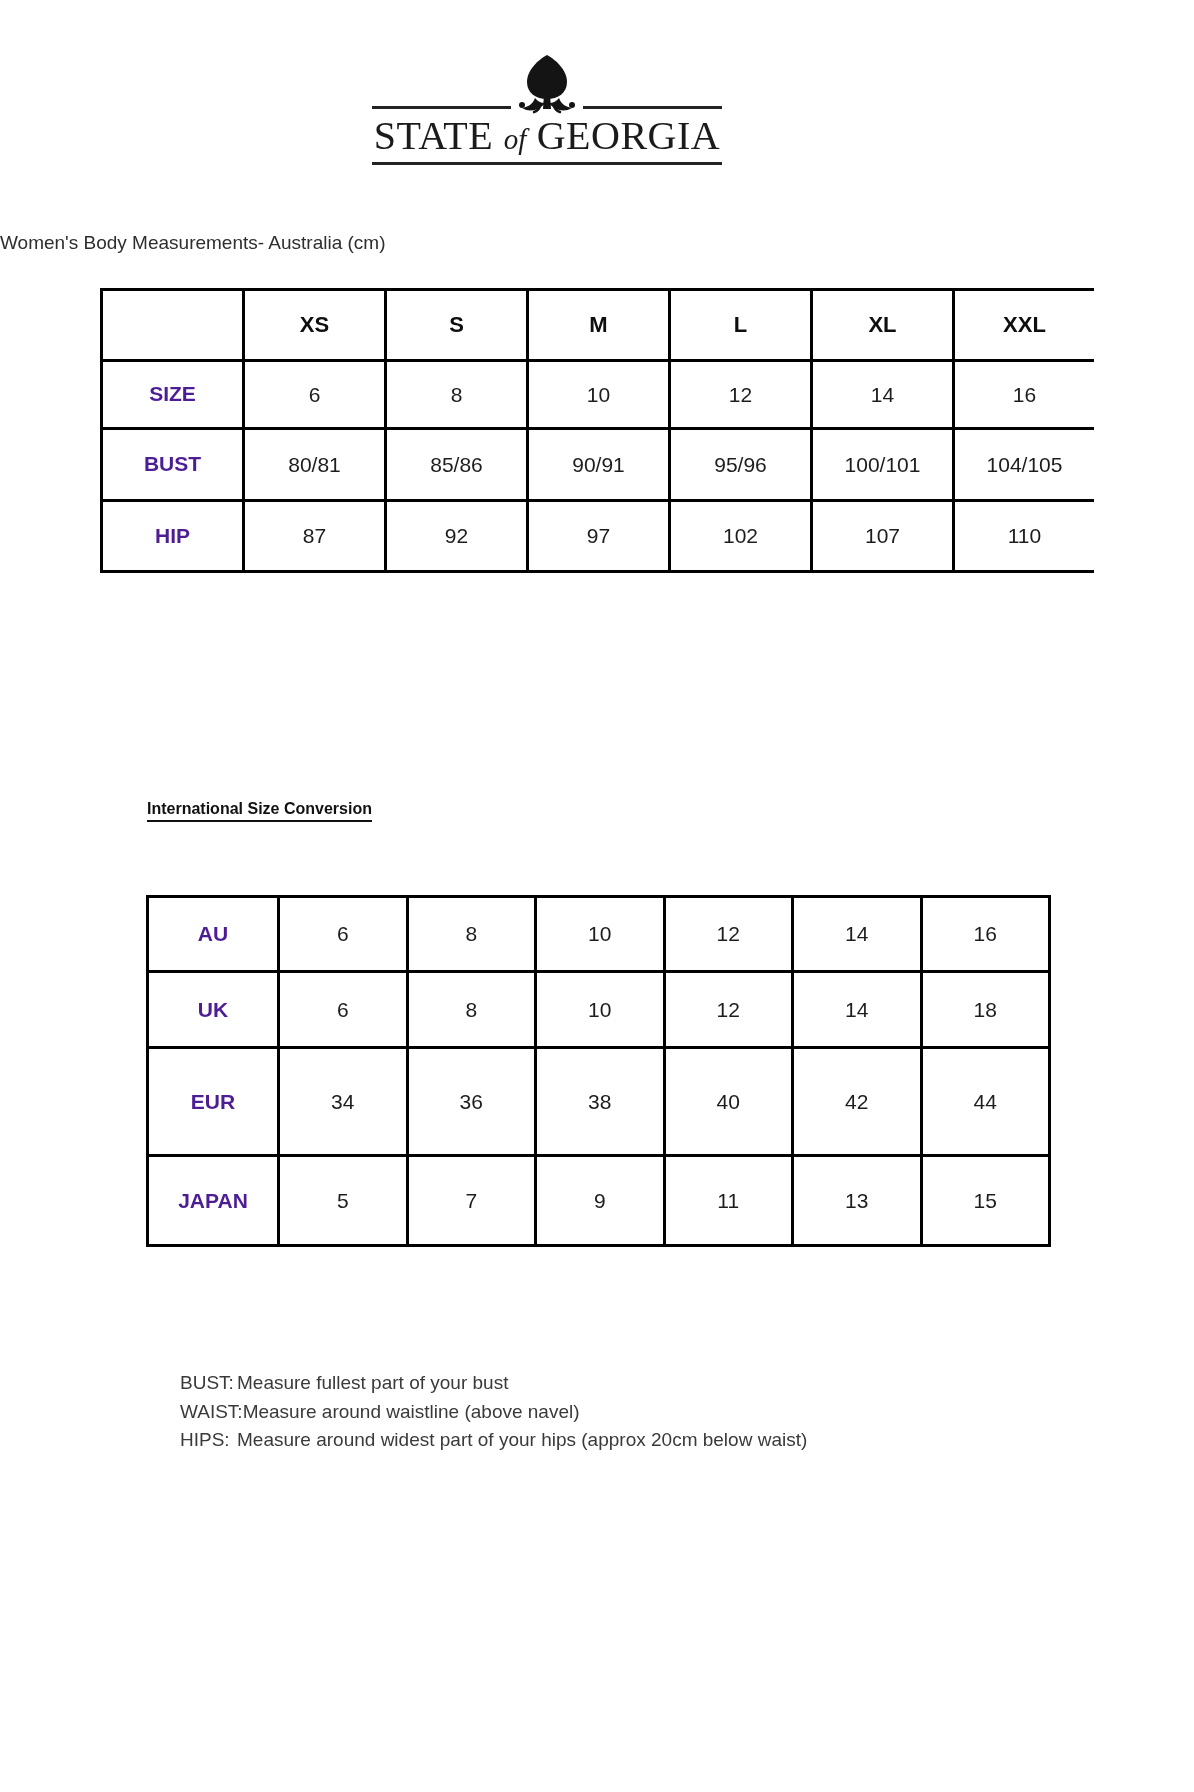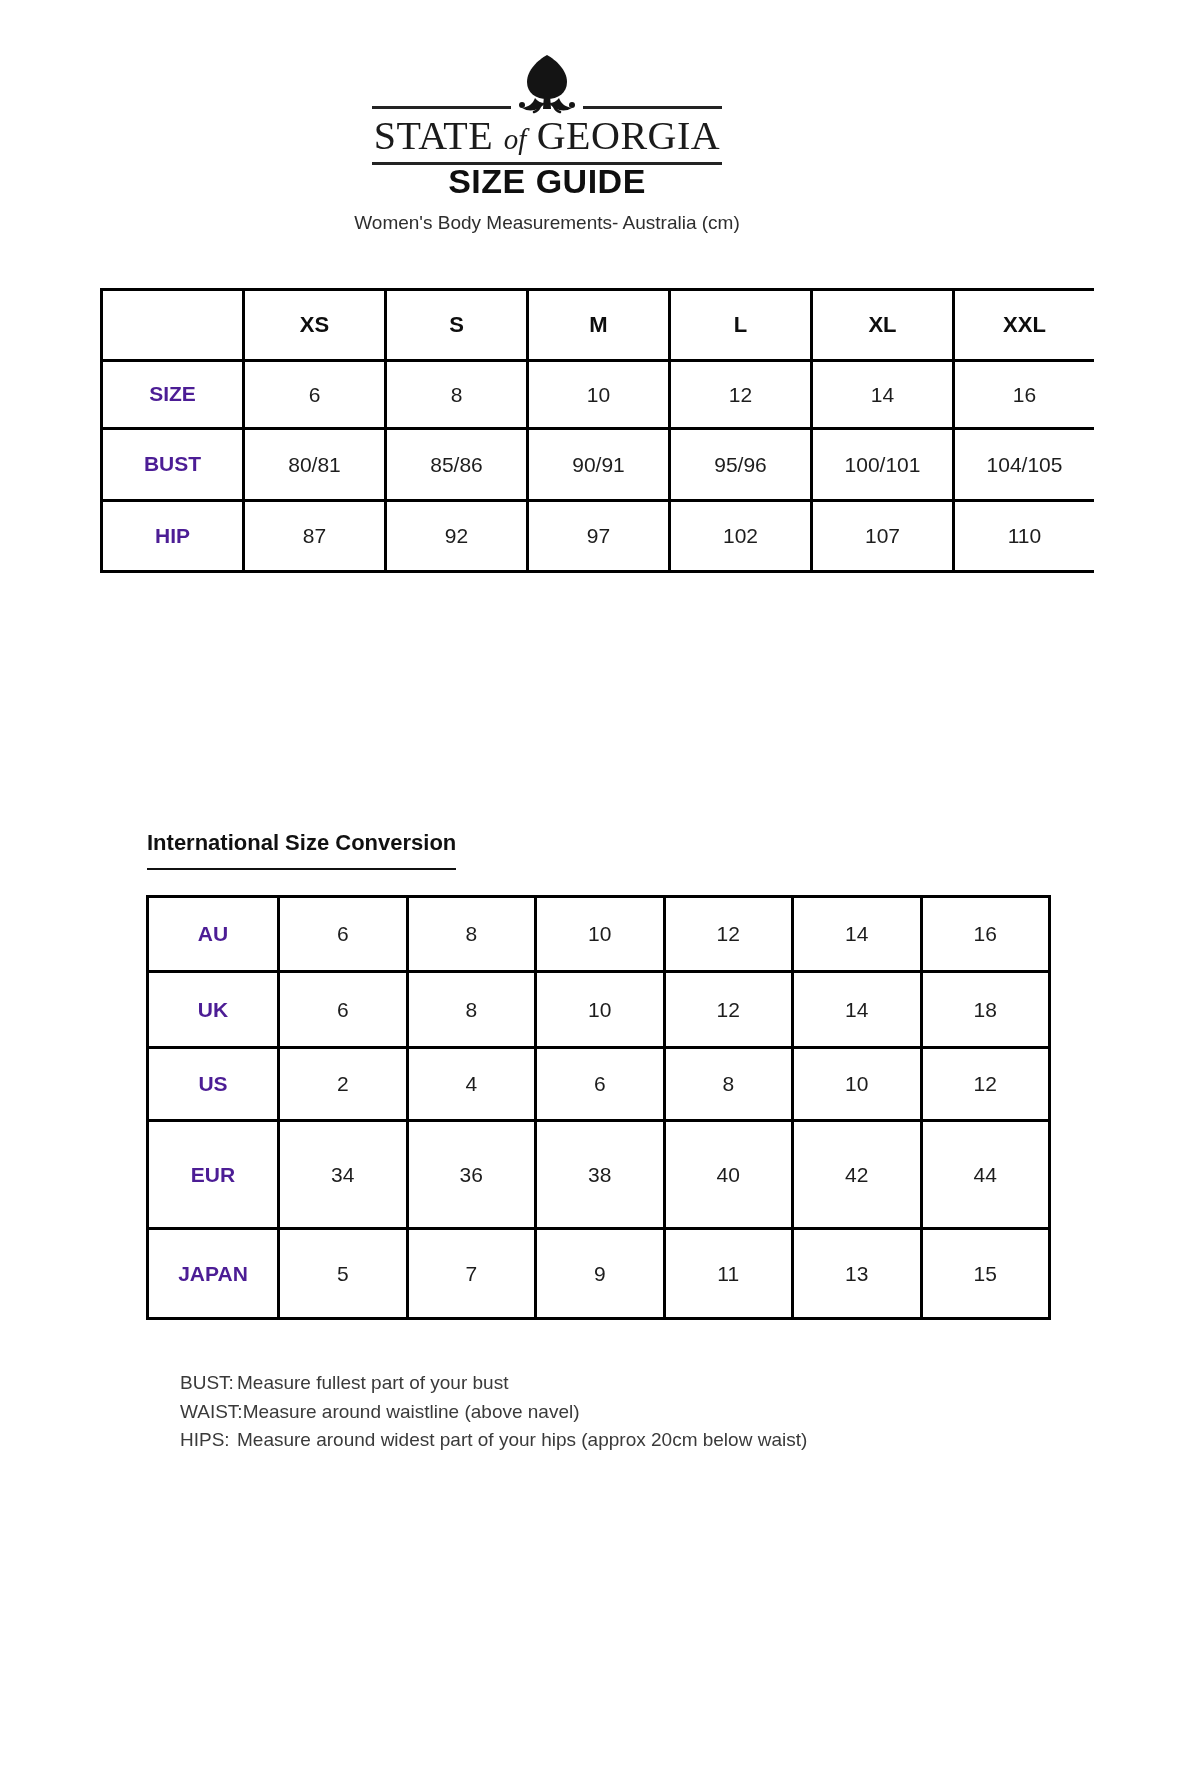--- a/index.html
+++ b/index.html
@@ -12,34 +12,34 @@
   .logo-top-row { display: flex; align-items: flex-end; height: 60px; }
   .logo-rule { flex: 1; height: 3px; background: #232323; margin-bottom: 5px; }
   .tree-wrap { width: 68px; height: 60px; display: flex; justify-content: center; margin: 0 2px; }
   .logo-name { white-space: nowrap; text-align: center; font-family: "Liberation Serif", serif; font-size: 40px; line-height: 1.05; color: #1b1b1b; margin-top: 1px; letter-spacing: 0.5px; }
   .logo-name .of { font-style: italic; font-size: 29px; letter-spacing: 0; }
   .logo-bottom-rule { height: 3px; background: #232323; margin-top: 5px; }
 
   
   .size-guide-title { position: absolute; top: 162px; left: 0; width: 100%; text-align: center;
     font-size: 34px; font-weight: 800; letter-spacing: 0.5px; color: #0f0f0f; }
-  .subtitle { position: absolute; top: 212px; left: 0; width: 100%; text-align: center;
+  .subtitle { position: absolute; top: 232px; left: 0; width: 100%; 
     font-size: 19px; color: #2e2e2e; }
 
   
   table { border-collapse: collapse; table-layout: fixed; background: #fff; }
   td { border: 3px solid #000; text-align: center; vertical-align: middle;
        font-size: 21px; color: #1d1d1d; padding: 0; }
   td.hdr { font-weight: 700; font-size: 22px; color: #0e0e0e; }
   td.lbl { font-weight: 700; color: #4c1d95; }
   td.lbl .lbl-inner { display: inline-block; max-width: 84px; line-height: 1.35; }
 
   .measurements-table { position: absolute; left: 100px; top: 288px; width: 994px; padding-left: 37px; }
-  .conversion-heading { position: absolute; left: 147px; top: 830px; font-size: 22px; font-weight: 700;
-    color: #111; border-bottom: 2.5px solid #111; padding-bottom: 12px; }
+  .conversion-heading { position: absolute; left: 147px; top: 800px; font-size: 16px; font-weight: 700;
+    color: #111; border-bottom: 2.5px solid #111; padding-bottom: 2px; }
   .conversion-table { position: absolute; left: 146px; top: 895px; width: 902px; }
 
   
   .notes { position: absolute; left: 140px; top: 1369px; font-size: 19px; color: #3a3a3a; }
   .note-row { display: flex; line-height: 28.5px; }
   .note-label { flex: 0 0 57px; margin-left: 40px; }
   .note-text { flex: 1; }
 </style>
 </head>
 <body>
@@ -64,21 +64,20 @@
       <div class="logo-rule"></div>
     </div>
     <div class="logo-name">
       <span>STATE</span>
       <span class="of">of</span>
       <span>GEORGIA</span>
     </div>
     <div class="logo-bottom-rule"></div>
   </div>
 
-  <div class="size-guide-title">SIZE GUIDE</div>
   <div class="subtitle">Women's Body Measurements- Australia (cm)</div>
 
   <table class="measurements-table">
     <colgroup>
       <col style="width:142px">
         <col style="width:142px">
         <col style="width:142px">
         <col style="width:142px">
       <col style="width:142px">
         <col style="width:142px">
@@ -148,29 +147,20 @@
     </tr>
     <tr style="height:76px">
       <td class="lbl">UK</td>
       <td>6</td>
       <td>8</td>
       <td>10</td>
       <td>12</td>
       <td>14</td>
       <td>18</td>
     </tr>
-    <tr style="height:73px">
-      <td class="lbl">US</td>
-      <td>2</td>
-      <td>4</td>
-      <td>6</td>
-      <td>8</td>
-      <td>10</td>
-      <td>12</td>
-    </tr>
     <tr style="height:108px">
       <td class="lbl">EUR</td>
       <td>34</td>
       <td>36</td>
       <td>38</td>
       <td>40</td>
       <td>42</td>
       <td>44</td>
     </tr>
     <tr style="height:90px">

